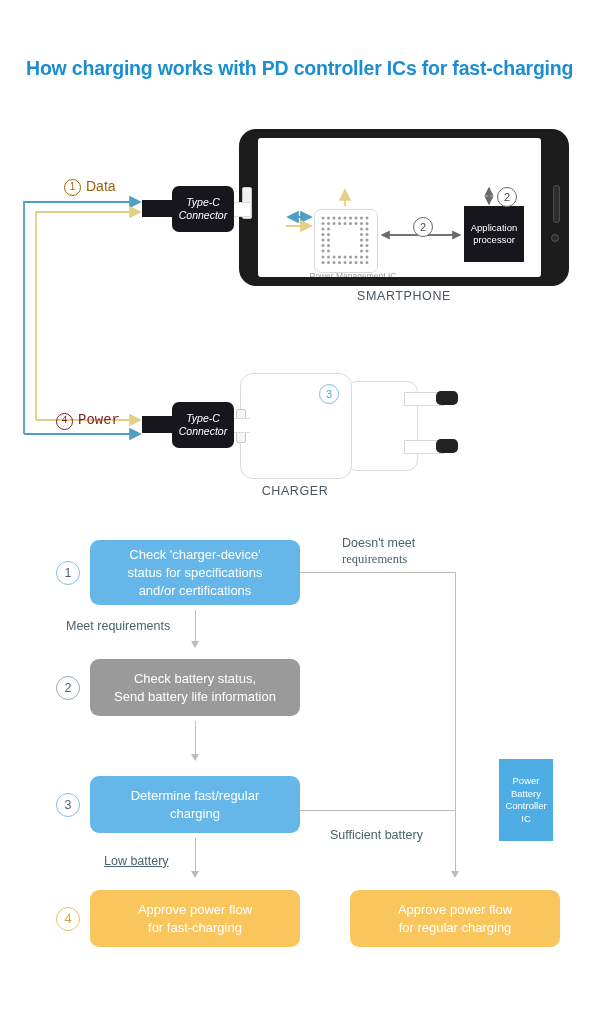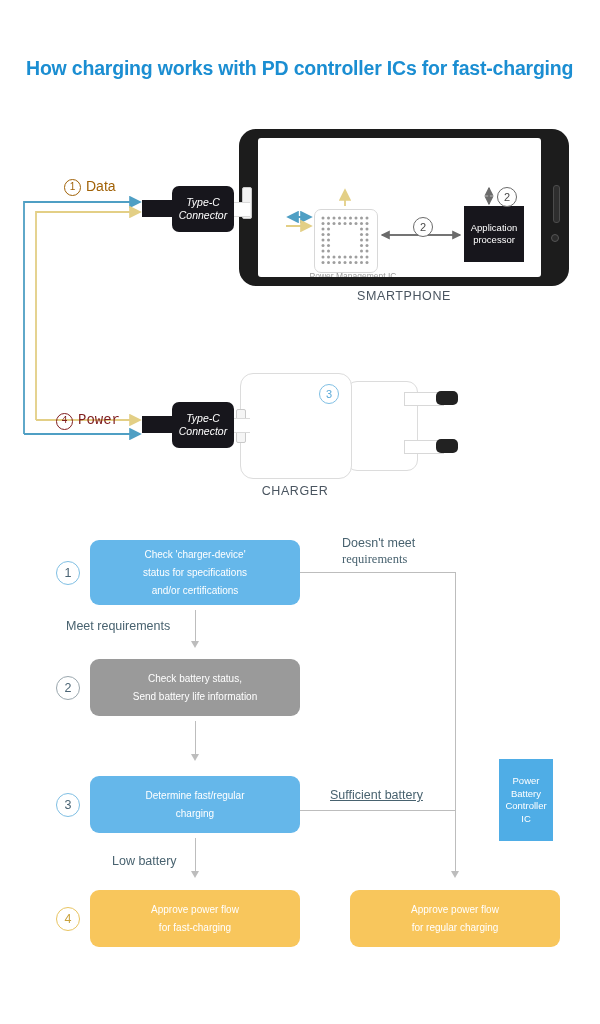--- a/index.html
+++ b/index.html
@@ -111,21 +111,21 @@
   .circ-num{
     display:inline-block;width:15px;height:15px;line-height:14px;
     border-radius:50%;border:1.2px solid currentColor;
     text-align:center;font-size:10px;margin-right:5px;vertical-align:1px;
   }
 
   
   .fbox{
     position:absolute;border-radius:9px;color:#ffffff;
     display:flex;align-items:center;justify-content:center;text-align:center;
-    font-size:10px;line-height:18px;padding:0 8px;box-sizing:border-box;
+    font-size:13px;line-height:18px;padding:0 8px;box-sizing:border-box;
   }
   .fnum{
     position:absolute;width:22px;height:22px;border-radius:50%;
     border:1.4px solid;display:flex;align-items:center;justify-content:center;
     font-size:12.5px;background:#fff;
   }
   .flabel{position:absolute;font-size:12.5px;color:#48626f;text-align:right;}
   .vline{position:absolute;background:#bdbdbd;width:1px;}
   .hline{position:absolute;background:#bdbdbd;height:1px;}
   .arrowdown{
@@ -398,24 +398,24 @@
   </div>
   <div class="fbox" style="left:90px;top:776px;width:210px;height:57px;background:#65b7ea;">
     <span>
       <span>Determine fast/regular</span><br>
       <span>charging</span>
     </span>
   </div>
 
   <div class="vline" style="left:195px;top:838px;height:38px;"></div>
   <div class="arrowdown" style="left:191px;top:871px;"></div>
-  <div class="flabel" style="left:112px;top:854px;">Low battery</div>
+  <div class="flabel" style="left:104px;top:854px;text-decoration:underline;">Low battery</div>
 
   <div class="hline" style="left:300px;top:810px;width:155px;"></div>
-  <div class="flabel" style="left:330px;top:788px;text-decoration:underline;">Sufficient battery</div>
+  <div class="flabel" style="left:330px;top:828px;">Sufficient battery</div>
 
   <div class="fnum" style="left:56px;top:907px;border-color:#e8c461;color:#c9a23c;">
     <span>4</span>
   </div>
   <div class="fbox" style="left:90px;top:890px;width:210px;height:57px;background:#f8c65c;">
     <span>
       <span>Approve power flow</span><br>
       <span>for fast-charging</span>
     </span>
   </div>

